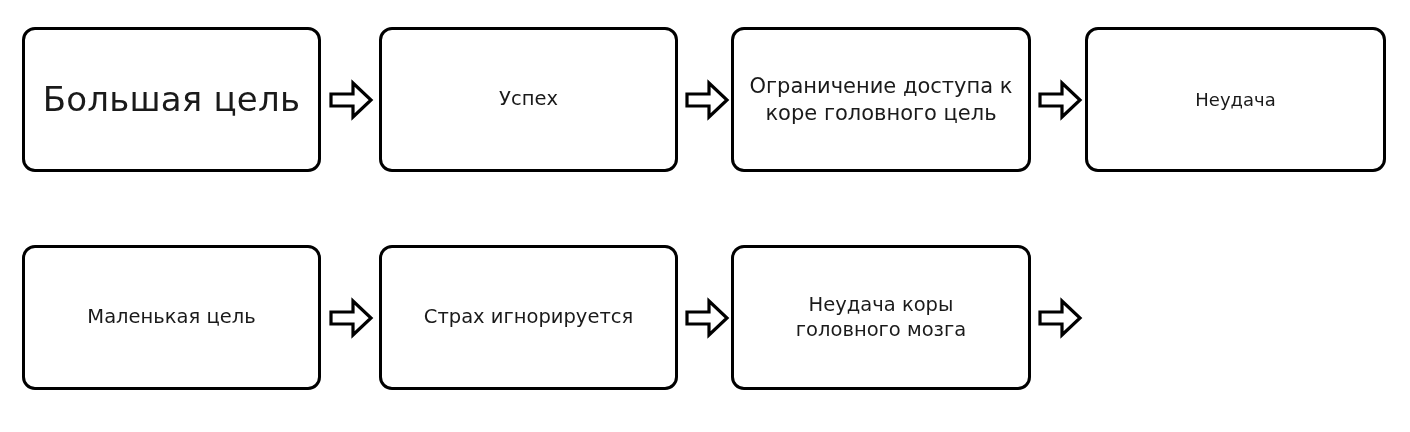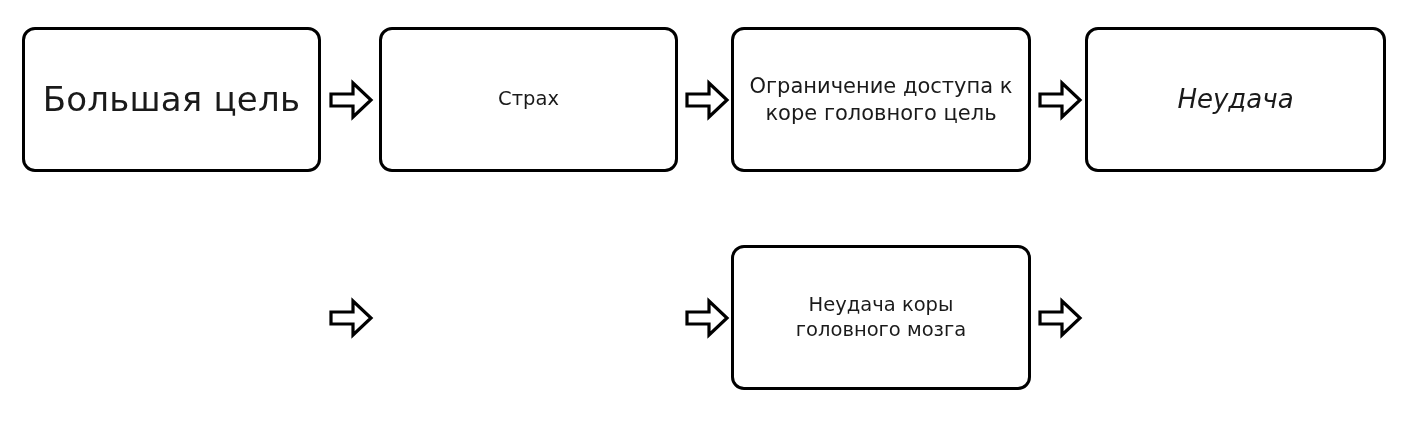--- a/index.html
+++ b/index.html
@@ -48,21 +48,21 @@
 
   .box-label {
     display: block;
     color: #1a1a1a;
     line-height: 1.28;
     padding: 0 9px;
     white-space: pre-line;
     font-weight: 400;
   }
   .size-xl   { font-size: 34px; letter-spacing: 0.2px; }
-  .size-lg   { font-size: 26px; font-style: italic; }
+  .size-lg   { font-size: 18px; }
   .size-md   { font-size: 21px; }
   .size-sm   { font-size: 19.5px; }
 
   .flow-arrow {
     position: absolute;
     top: 49px;
     width: 48px;
     height: 48px;
   }
   .arrow-1 { left: 327px; }
@@ -85,21 +85,21 @@
       <span class="box-label size-xl">Большая цель</span>
     </div>
 
     <div class="flow-arrow arrow-1">
       <svg viewBox="0 0 48 48" xmlns="http://www.w3.org/2000/svg">
         <polygon points="4,18 26,18 26,7 44,24 26,41 26,30 4,30" fill="#ffffff" stroke="#000000" stroke-width="3.2" stroke-linejoin="miter"></polygon>
       </svg>
     </div>
 
     <div class="flow-box col-2">
-      <span class="box-label size-sm">Страх</span>
+      <span class="box-label size-sm">Успех</span>
     </div>
 
     <div class="flow-arrow arrow-2">
       <svg viewBox="0 0 48 48" xmlns="http://www.w3.org/2000/svg">
         <polygon points="4,18 26,18 26,7 44,24 26,41 26,30 4,30" fill="#ffffff" stroke="#000000" stroke-width="3.2" stroke-linejoin="miter"></polygon>
       </svg>
     </div>
 
     <div class="flow-box col-3">
       <span class="box-label size-md">Ограничение доступа к
@@ -113,27 +113,33 @@
     </div>
 
     <div class="flow-box col-4">
       <span class="box-label size-lg">Неудача</span>
     </div>
 
   </div>
 
   <div class="flow-row row-bottom">
 
+    <div class="flow-box col-1">
+      <span class="box-label size-sm">Маленькая цель</span>
+    </div>
 
     <div class="flow-arrow arrow-1">
       <svg viewBox="0 0 48 48" xmlns="http://www.w3.org/2000/svg">
         <polygon points="4,18 26,18 26,7 44,24 26,41 26,30 4,30" fill="#ffffff" stroke="#000000" stroke-width="3.2" stroke-linejoin="miter"></polygon>
       </svg>
     </div>
 
+    <div class="flow-box col-2">
+      <span class="box-label size-sm">Страх игнорируется</span>
+    </div>
 
     <div class="flow-arrow arrow-2">
       <svg viewBox="0 0 48 48" xmlns="http://www.w3.org/2000/svg">
         <polygon points="4,18 26,18 26,7 44,24 26,41 26,30 4,30" fill="#ffffff" stroke="#000000" stroke-width="3.2" stroke-linejoin="miter"></polygon>
       </svg>
     </div>
 
     <div class="flow-box col-3">
       <span class="box-label size-sm">Неудача коры
 головного мозга</span>

